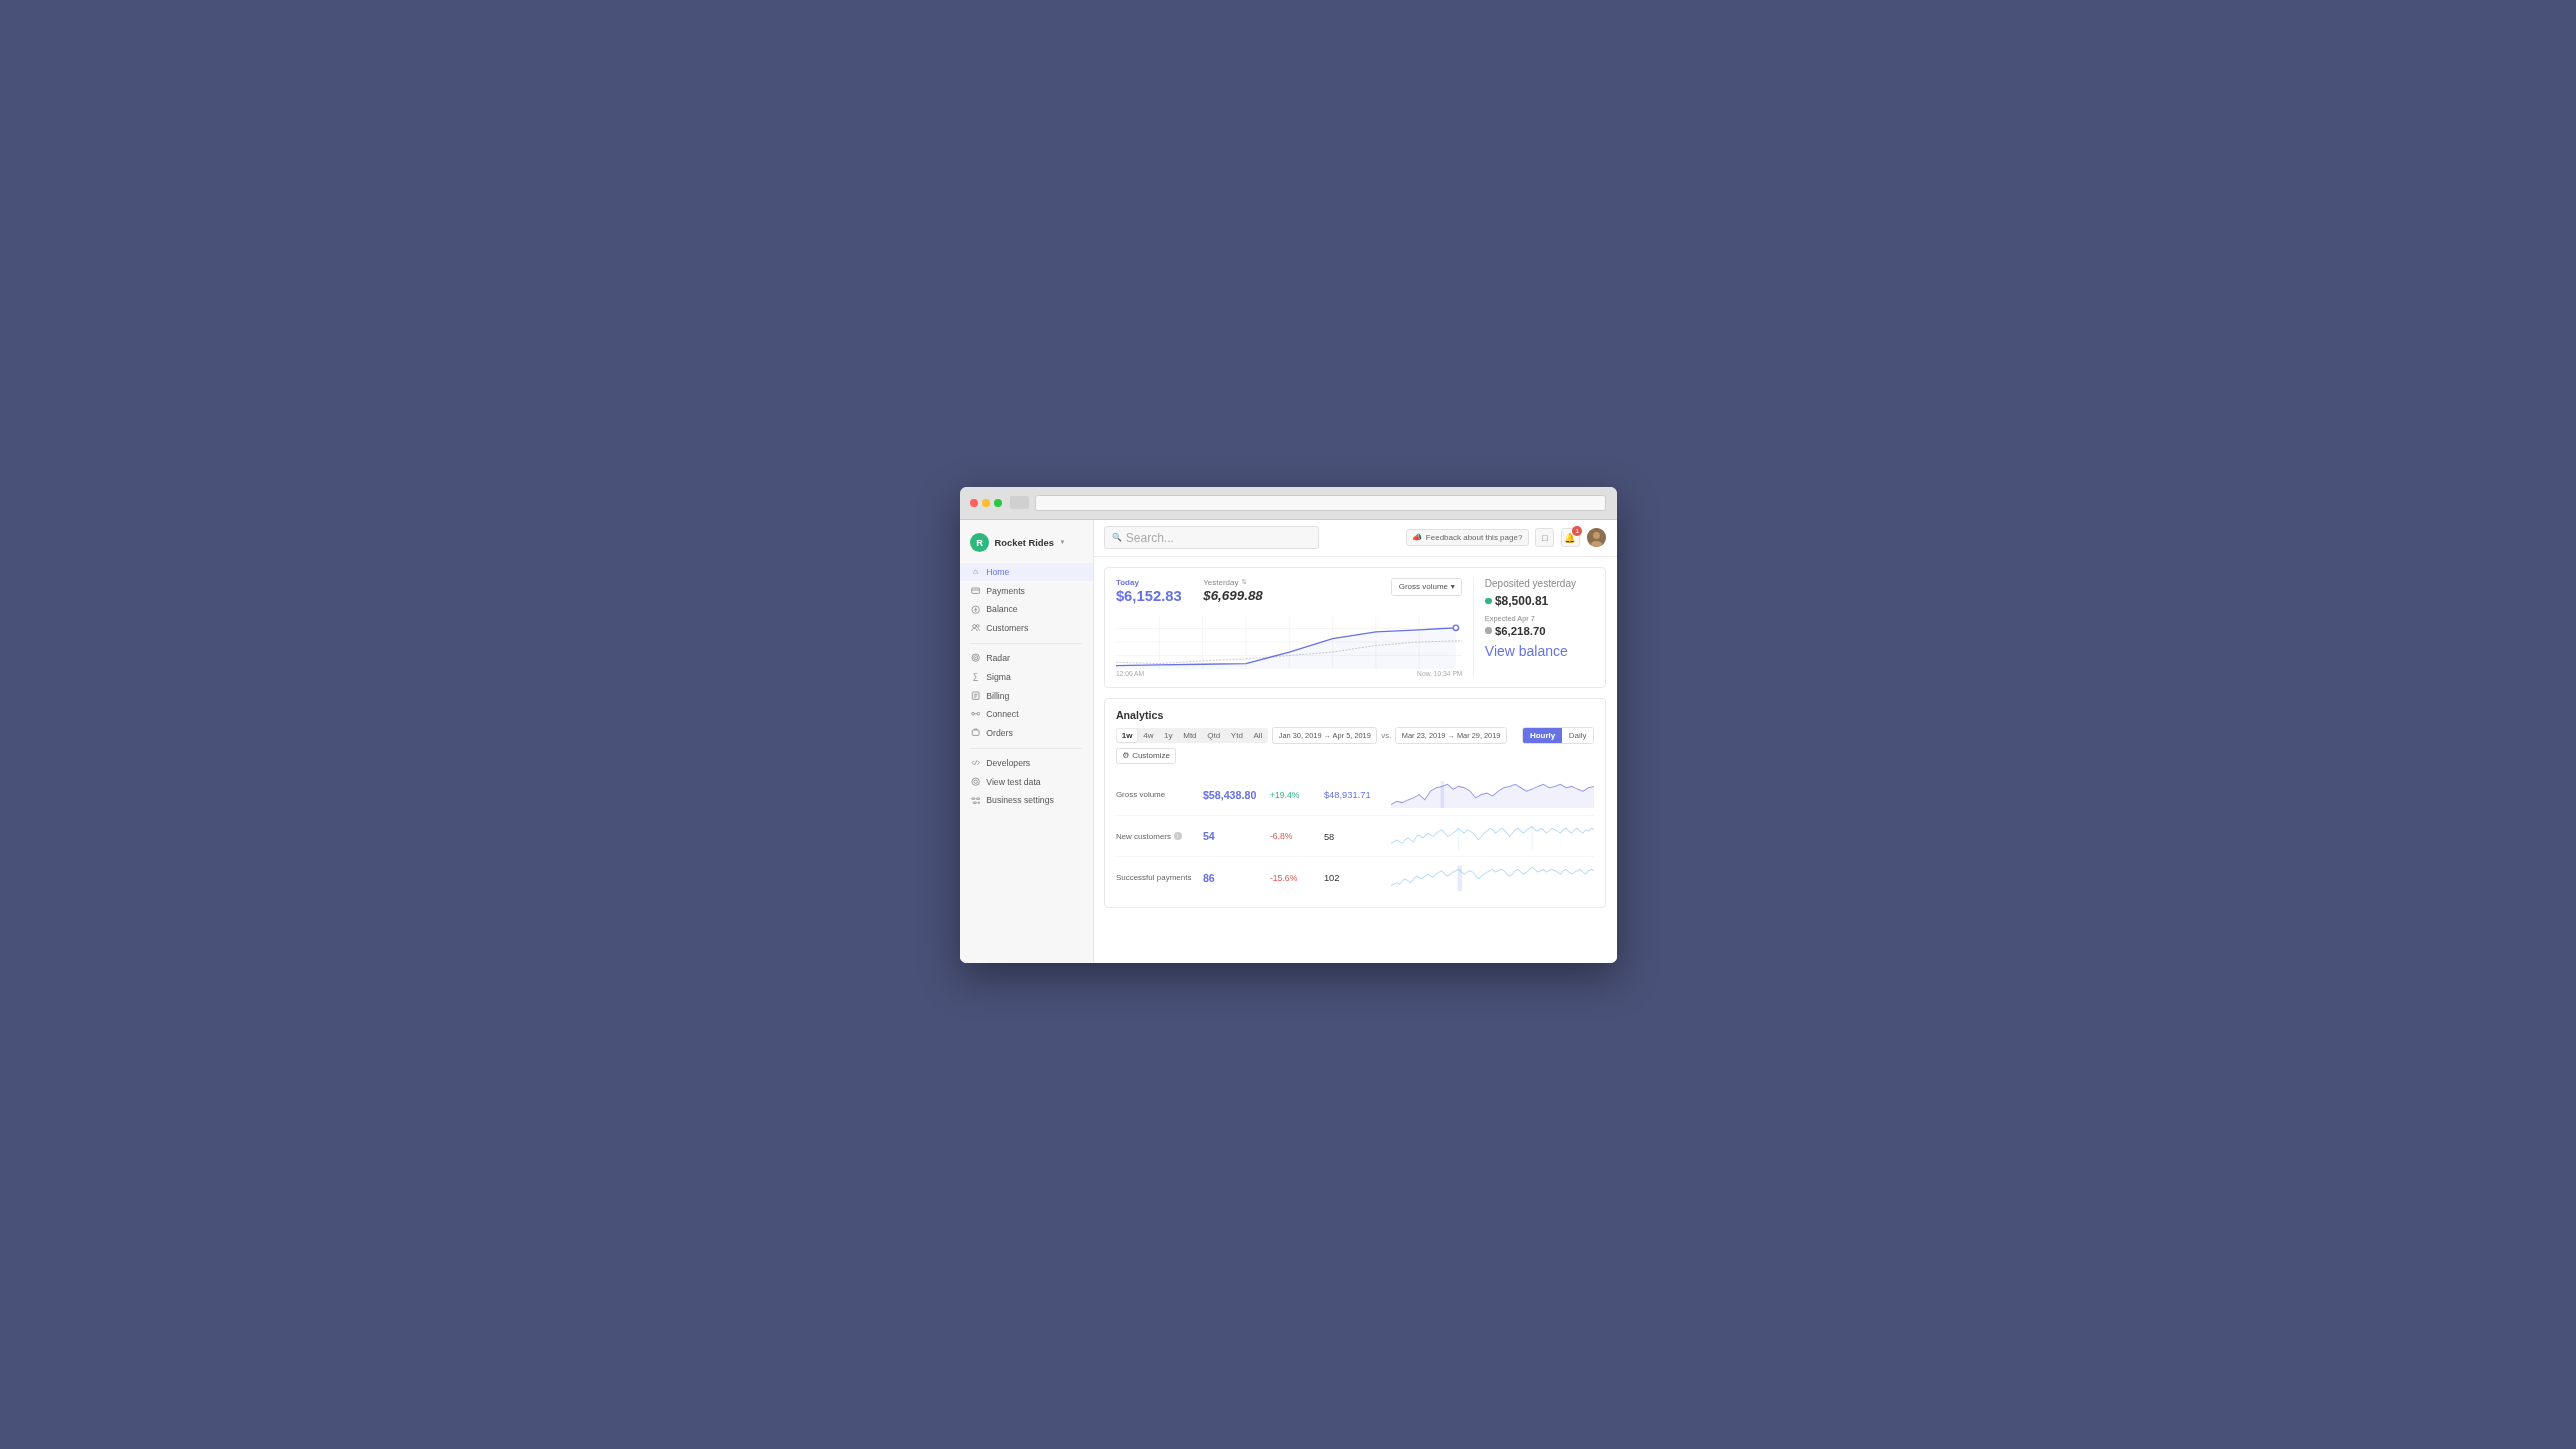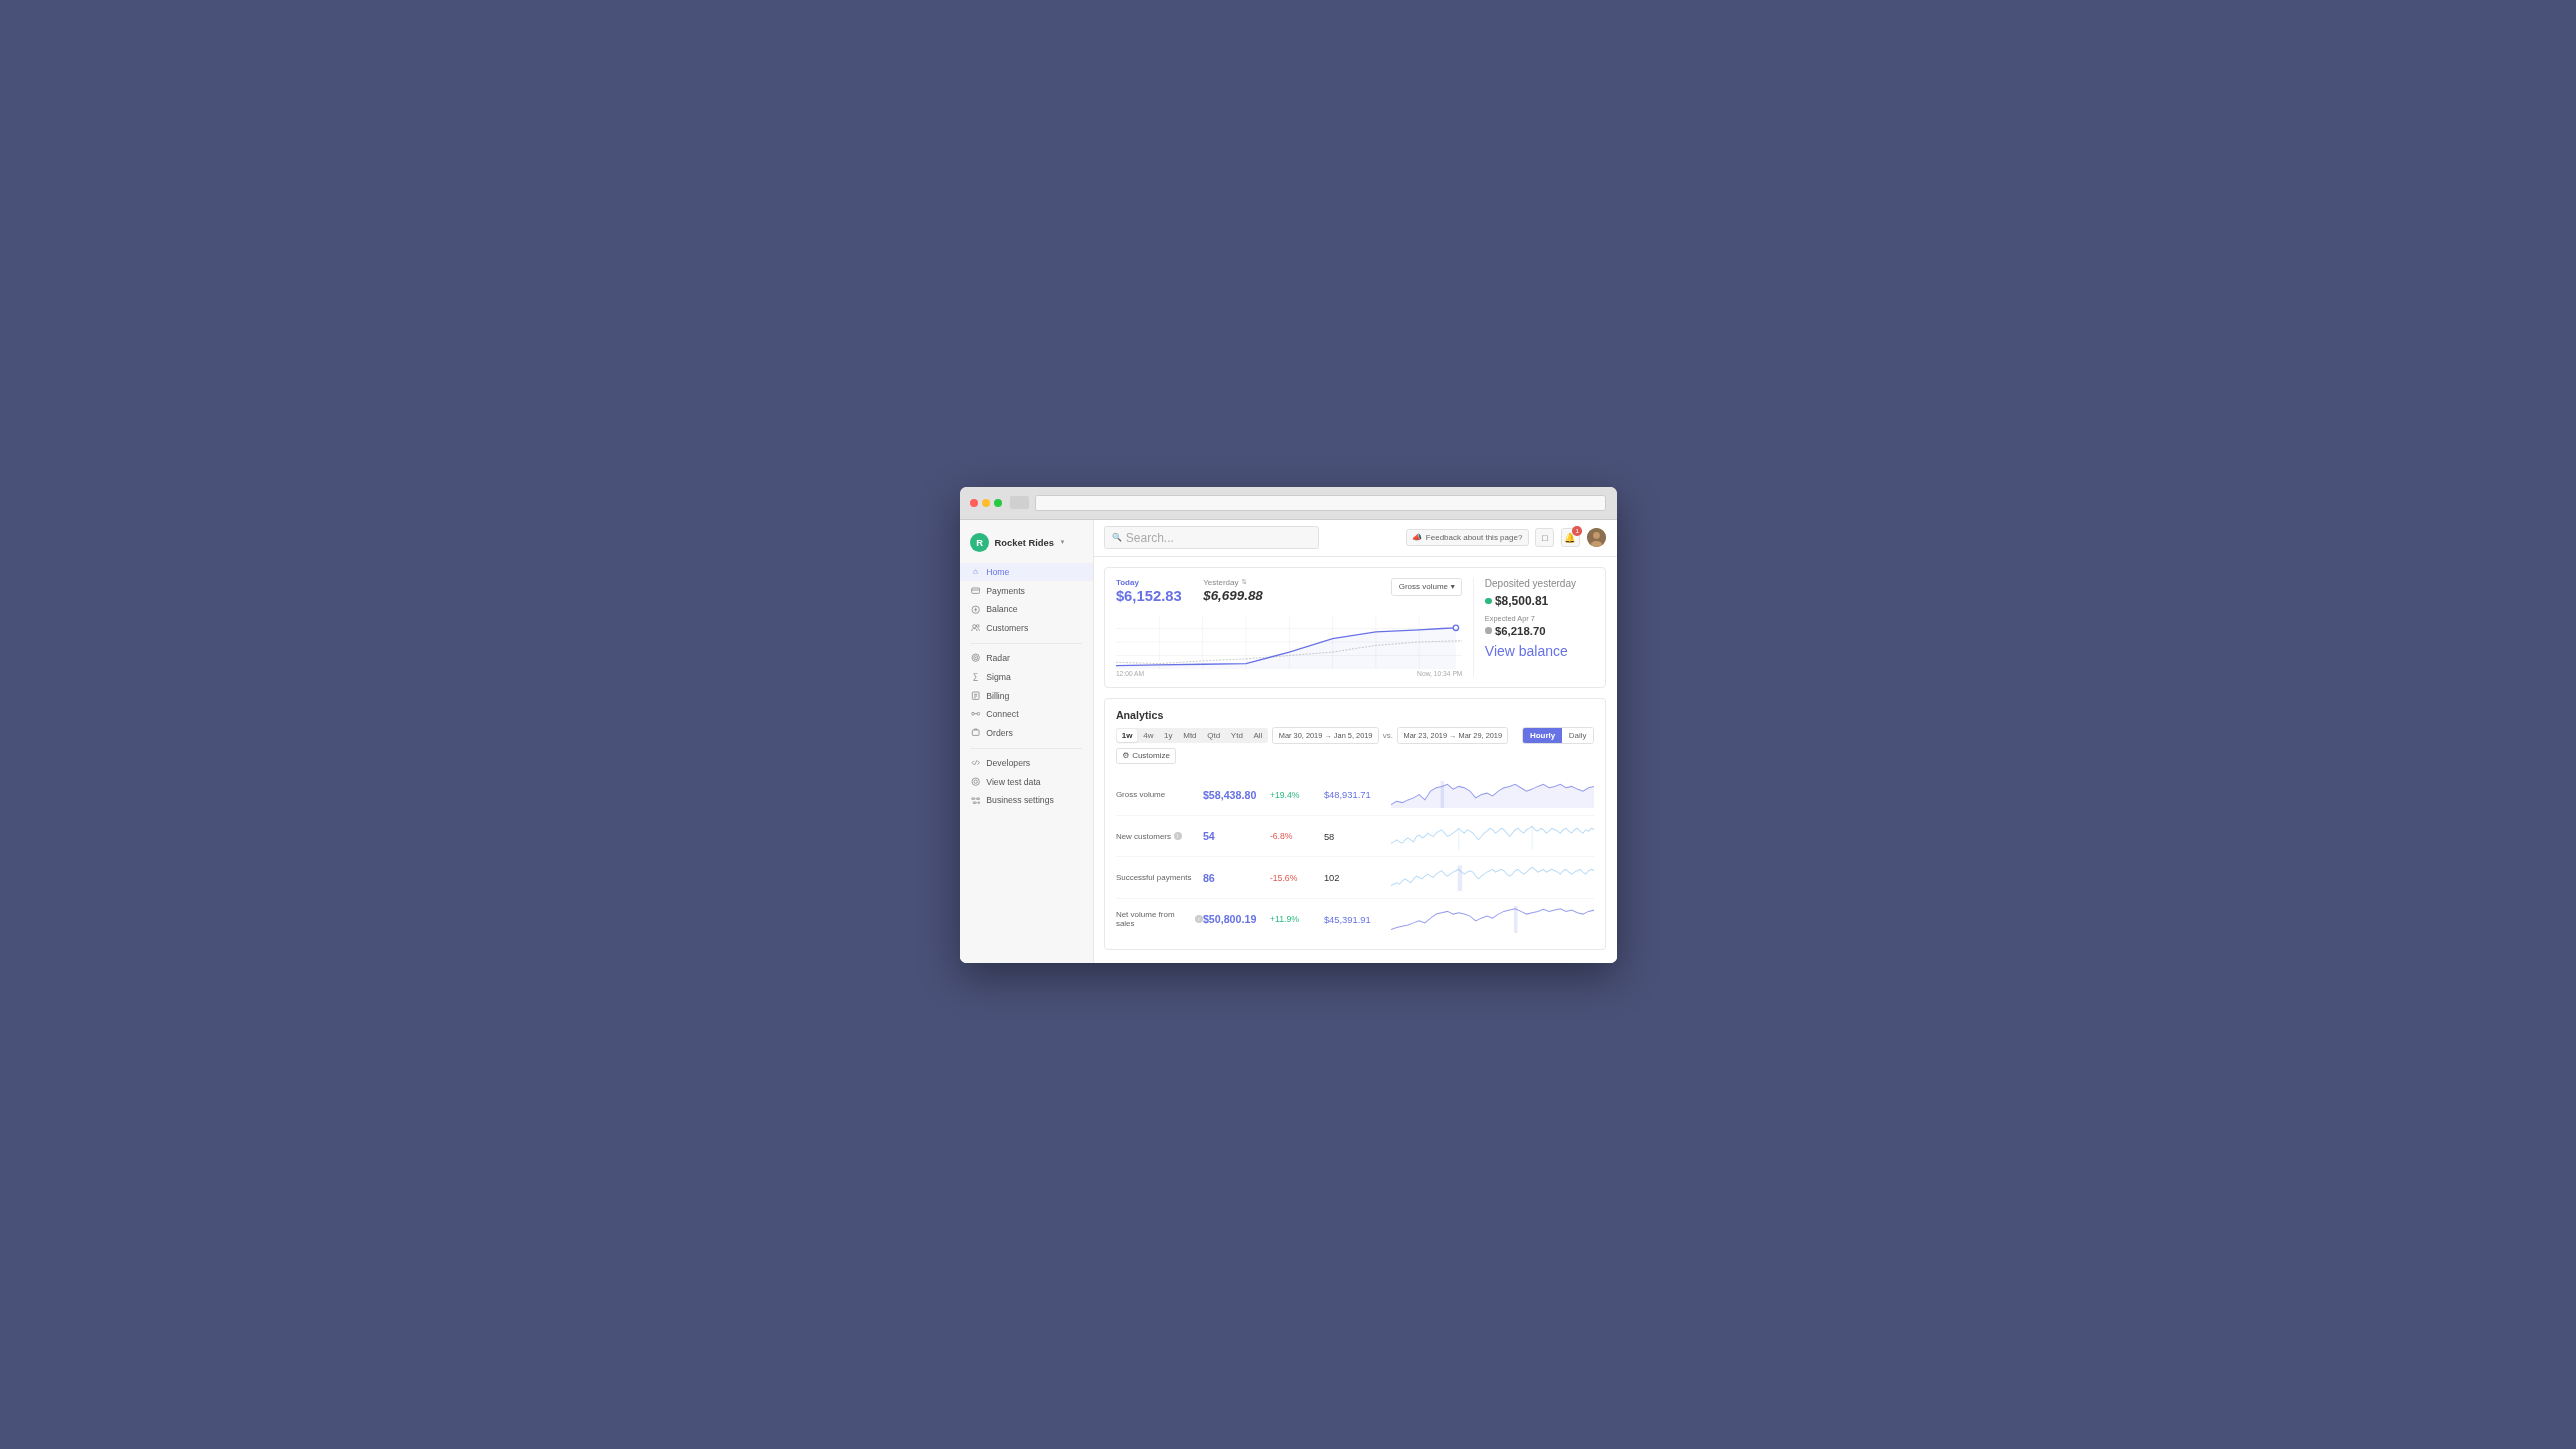--- a/index.html
+++ b/index.html
@@ -742,21 +742,21 @@
             <div class="time-tabs">
               <div class="time-tab active">1w</div>
               <div class="time-tab">4w</div>
               <div class="time-tab">1y</div>
               <div class="time-tab">Mtd</div>
               <div class="time-tab">Qtd</div>
               <div class="time-tab">Ytd</div>
               <div class="time-tab">All</div>
             </div>
             <div class="date-range-btn">
-              <span>Mar 30, 2019 → Jan 5, 2019</span>
+              <span>Jan 30, 2019 → Apr 5, 2019</span>
             </div>
             <span class="vs-label">vs.</span>
             <div class="date-range-btn">
               <span>Mar 23, 2019 → Mar 29, 2019</span>
             </div>
             <div class="hourly-daily-tabs">
               <div class="hd-tab active">Hourly</div>
               <div class="hd-tab">Daily</div>
             </div>
             <div class="customize-btn">
@@ -810,35 +810,20 @@
               <div class="metric-change negative">-15.6%</div>
               <div class="metric-previous plain">102</div>
               <div class="metric-chart">
                 <svg class="sparkline" viewBox="0 0 360 40" preserveAspectRatio="none">
                   <polyline points="0,32 5,30 10,28 15,30 20,25 25,22 30,25 35,28 40,22 45,18 50,20 55,22 60,18 65,15 70,18 75,20 80,15 85,12 90,10 95,15 100,18 105,15 110,12 115,10 120,8 125,12 130,15 135,12 140,10 145,12 150,18 155,22 160,18 165,15 170,12 175,10 180,8 185,12 190,10 195,8 200,10 205,15 210,18 215,15 220,10 225,8 230,12 235,15 240,12 245,8 250,5 255,8 260,12 265,10 270,8 275,12 280,10 285,8 290,10 295,12 300,15 305,10 310,8 315,12 320,15 325,12 330,10 335,8 340,12 345,15 350,10 355,8 360,10" fill="none" stroke="#b3d9f7" stroke-width="1.5"></polyline>
                   <rect x="118" y="2" width="8" height="38" fill="#6772e5" fill-opacity="0.15"></rect>
                 </svg>
               </div>
             </div>
 
-            <div class="analytics-row">
-              <div class="metric-name">
-                <span>Net volume from sales</span>
-                <div class="info-icon">i</div>
-              </div>
-              <div class="metric-current">$50,800.19</div>
-              <div class="metric-change positive">+11.9%</div>
-              <div class="metric-previous">$45,391.91</div>
-              <div class="metric-chart">
-                <svg class="sparkline" viewBox="0 0 360 40" preserveAspectRatio="none">
-                  <polyline points="0,35 10,32 20,30 30,28 40,25 50,22 60,25 70,18 80,12 90,10 100,8 110,12 120,10 130,12 140,15 150,22 160,18 170,15 180,18 190,12 200,8 210,6 220,4 230,8 240,12 250,10 260,8 270,5 280,8 290,6 300,4 310,8 320,6 330,10 340,12 350,8 360,6" fill="none" stroke="#6772e5" stroke-width="1.5" opacity="0.7"></polyline>
-                  <rect x="218" y="0" width="6" height="40" fill="#6772e5" fill-opacity="0.15"></rect>
-                </svg>
-              </div>
-            </div>
 
 
           </div>
         </div>
       </div>
     </div>
   </div>
 </div>
 
 

